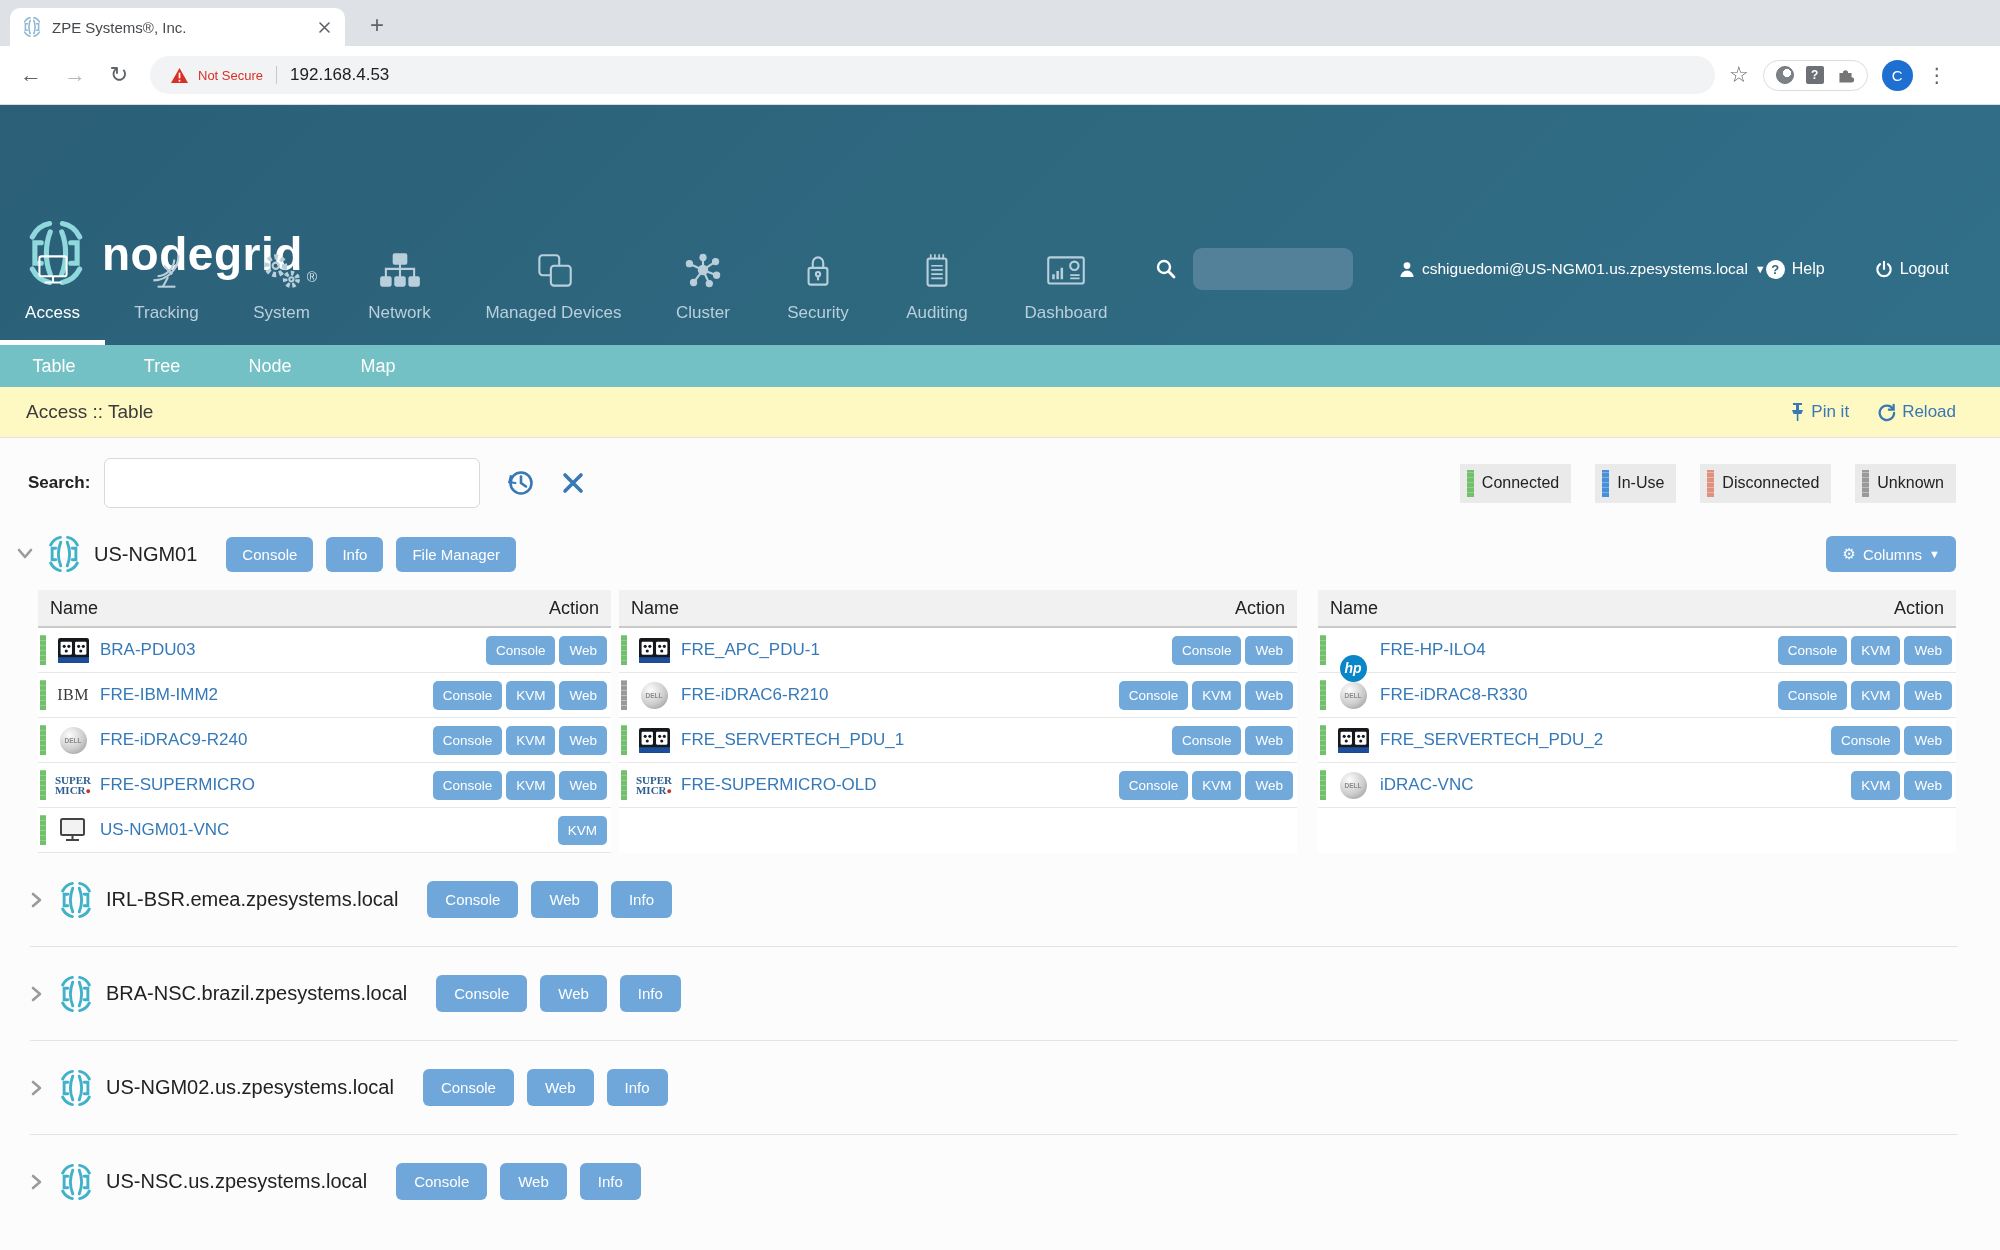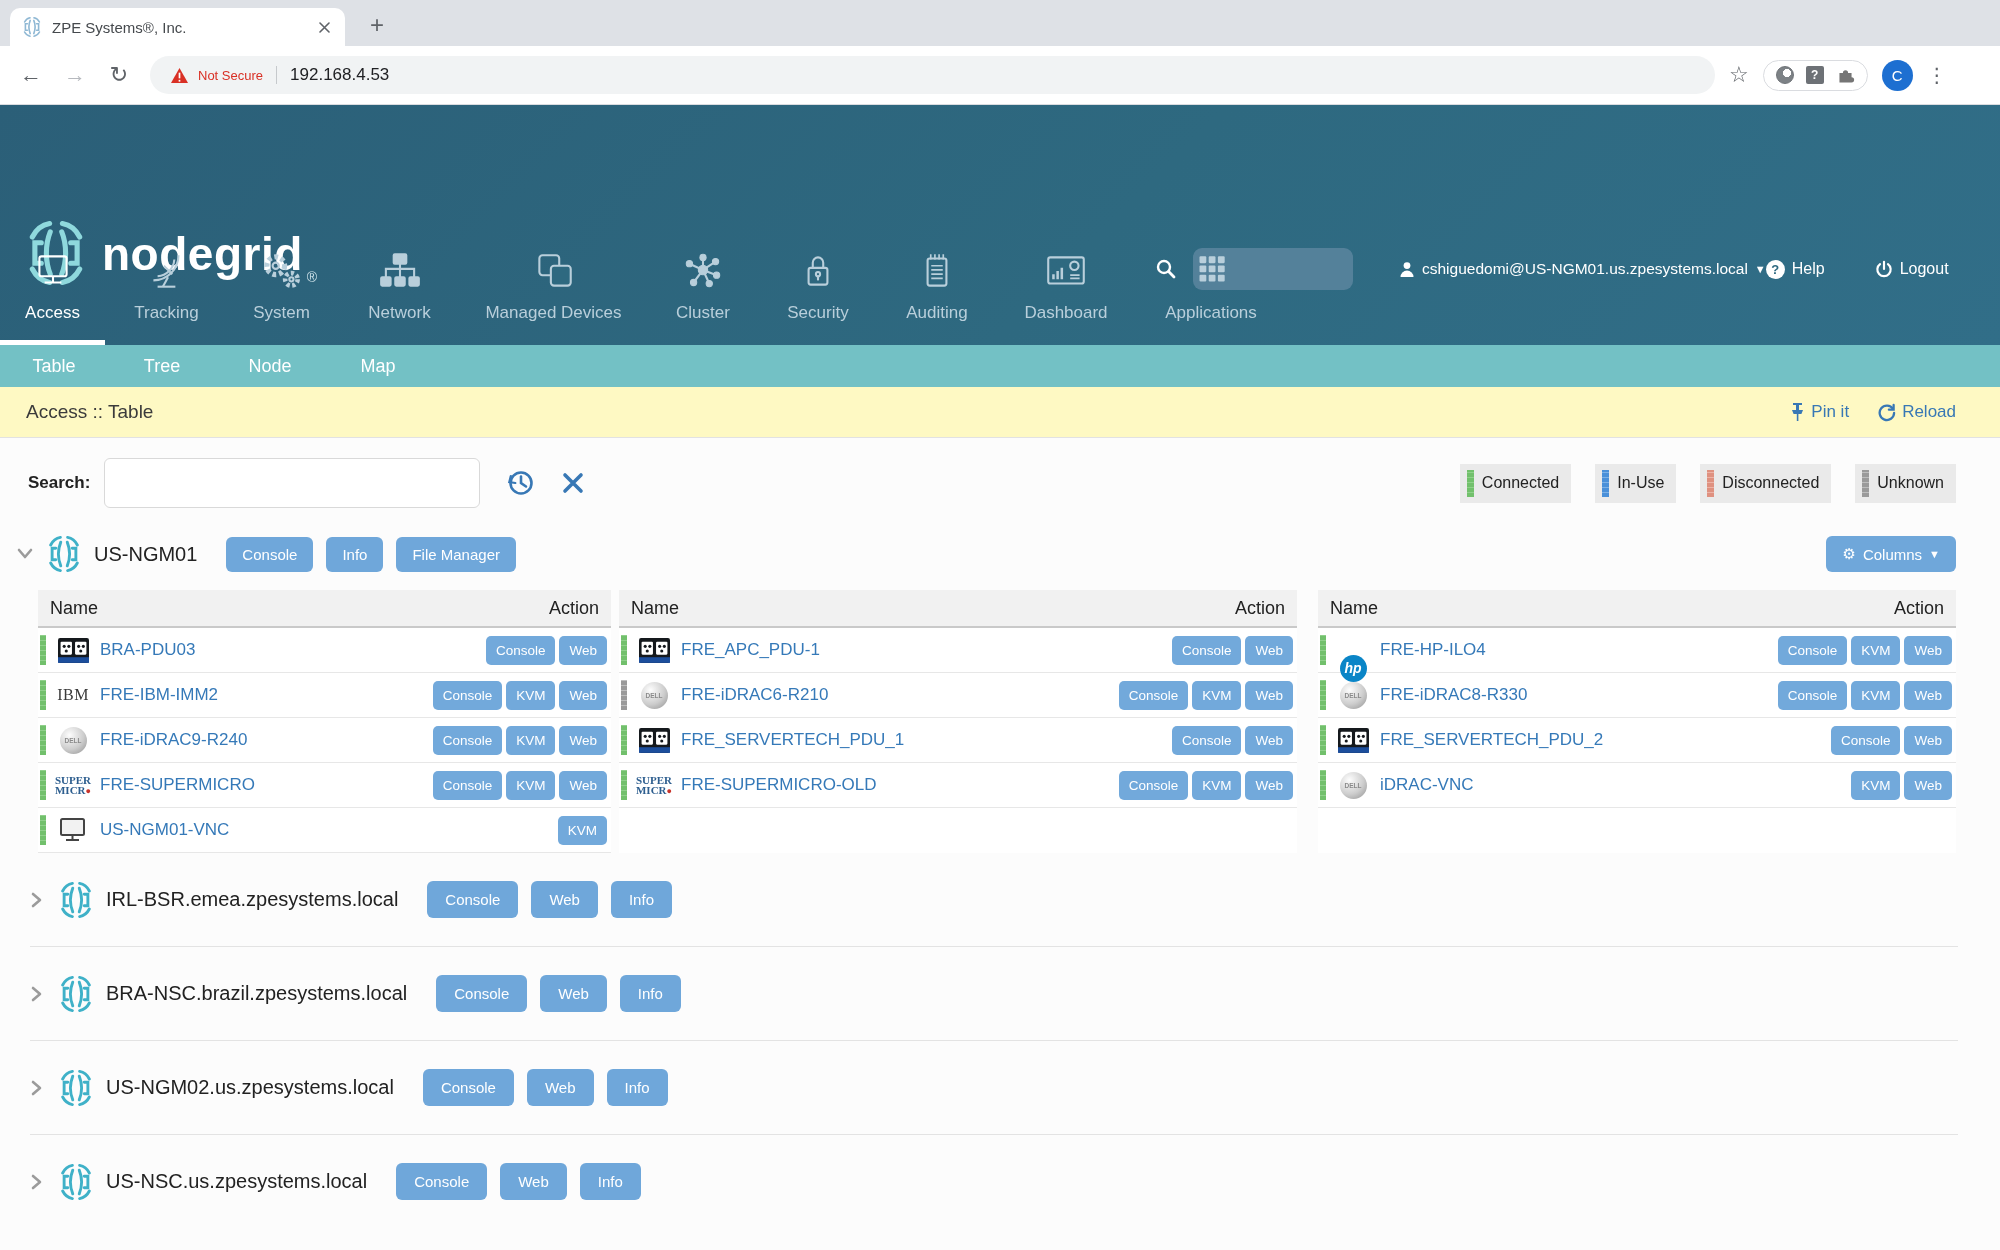--- a/index.html
+++ b/index.html
@@ -334,36 +334,20 @@
     </div>
     <div class="navitem">
       <svg class="nicon" viewBox="0 0 44 40" fill="none" stroke="currentColor" stroke-width="2">
         <rect x="5" y="7" width="34" height="25" rx="2"></rect>
           <path d="M10 28v-5M14 28v-8M18 28v-11" stroke-width="2.4"></path>
         <circle cx="30" cy="15" r="4"></circle>
           <path d="M26 24h9M26 27h9" stroke-width="1.6"></path>
       </svg>
         <span class="nlabel">Dashboard</span>
     </div>
-    <div class="navitem">
-      <svg class="nicon" viewBox="0 0 44 40" fill="currentColor">
-        <g>
-            <rect x="11" y="6" width="6.5" height="6.5" rx="1"></rect>
-            <rect x="19.8" y="6" width="6.5" height="6.5" rx="1"></rect>
-            <rect x="28.6" y="6" width="6.5" height="6.5" rx="1"></rect>
-        <rect x="11" y="14.8" width="6.5" height="6.5" rx="1"></rect>
-            <rect x="19.8" y="14.8" width="6.5" height="6.5" rx="1"></rect>
-            <rect x="28.6" y="14.8" width="6.5" height="6.5" rx="1"></rect>
-        <rect x="11" y="23.6" width="6.5" height="6.5" rx="1"></rect>
-            <rect x="19.8" y="23.6" width="6.5" height="6.5" rx="1"></rect>
-            <rect x="28.6" y="23.6" width="6.5" height="6.5" rx="1"></rect>
-          </g>
-      </svg>
-        <span class="nlabel">Applications</span>
-    </div>
   </nav>
 </div>
 
 <div class="subtabs">
   <div class="subtab">Table</div>
   <div class="subtab">Tree</div>
   <div class="subtab">Node</div>
   <div class="subtab">Map</div>
 </div>
 

